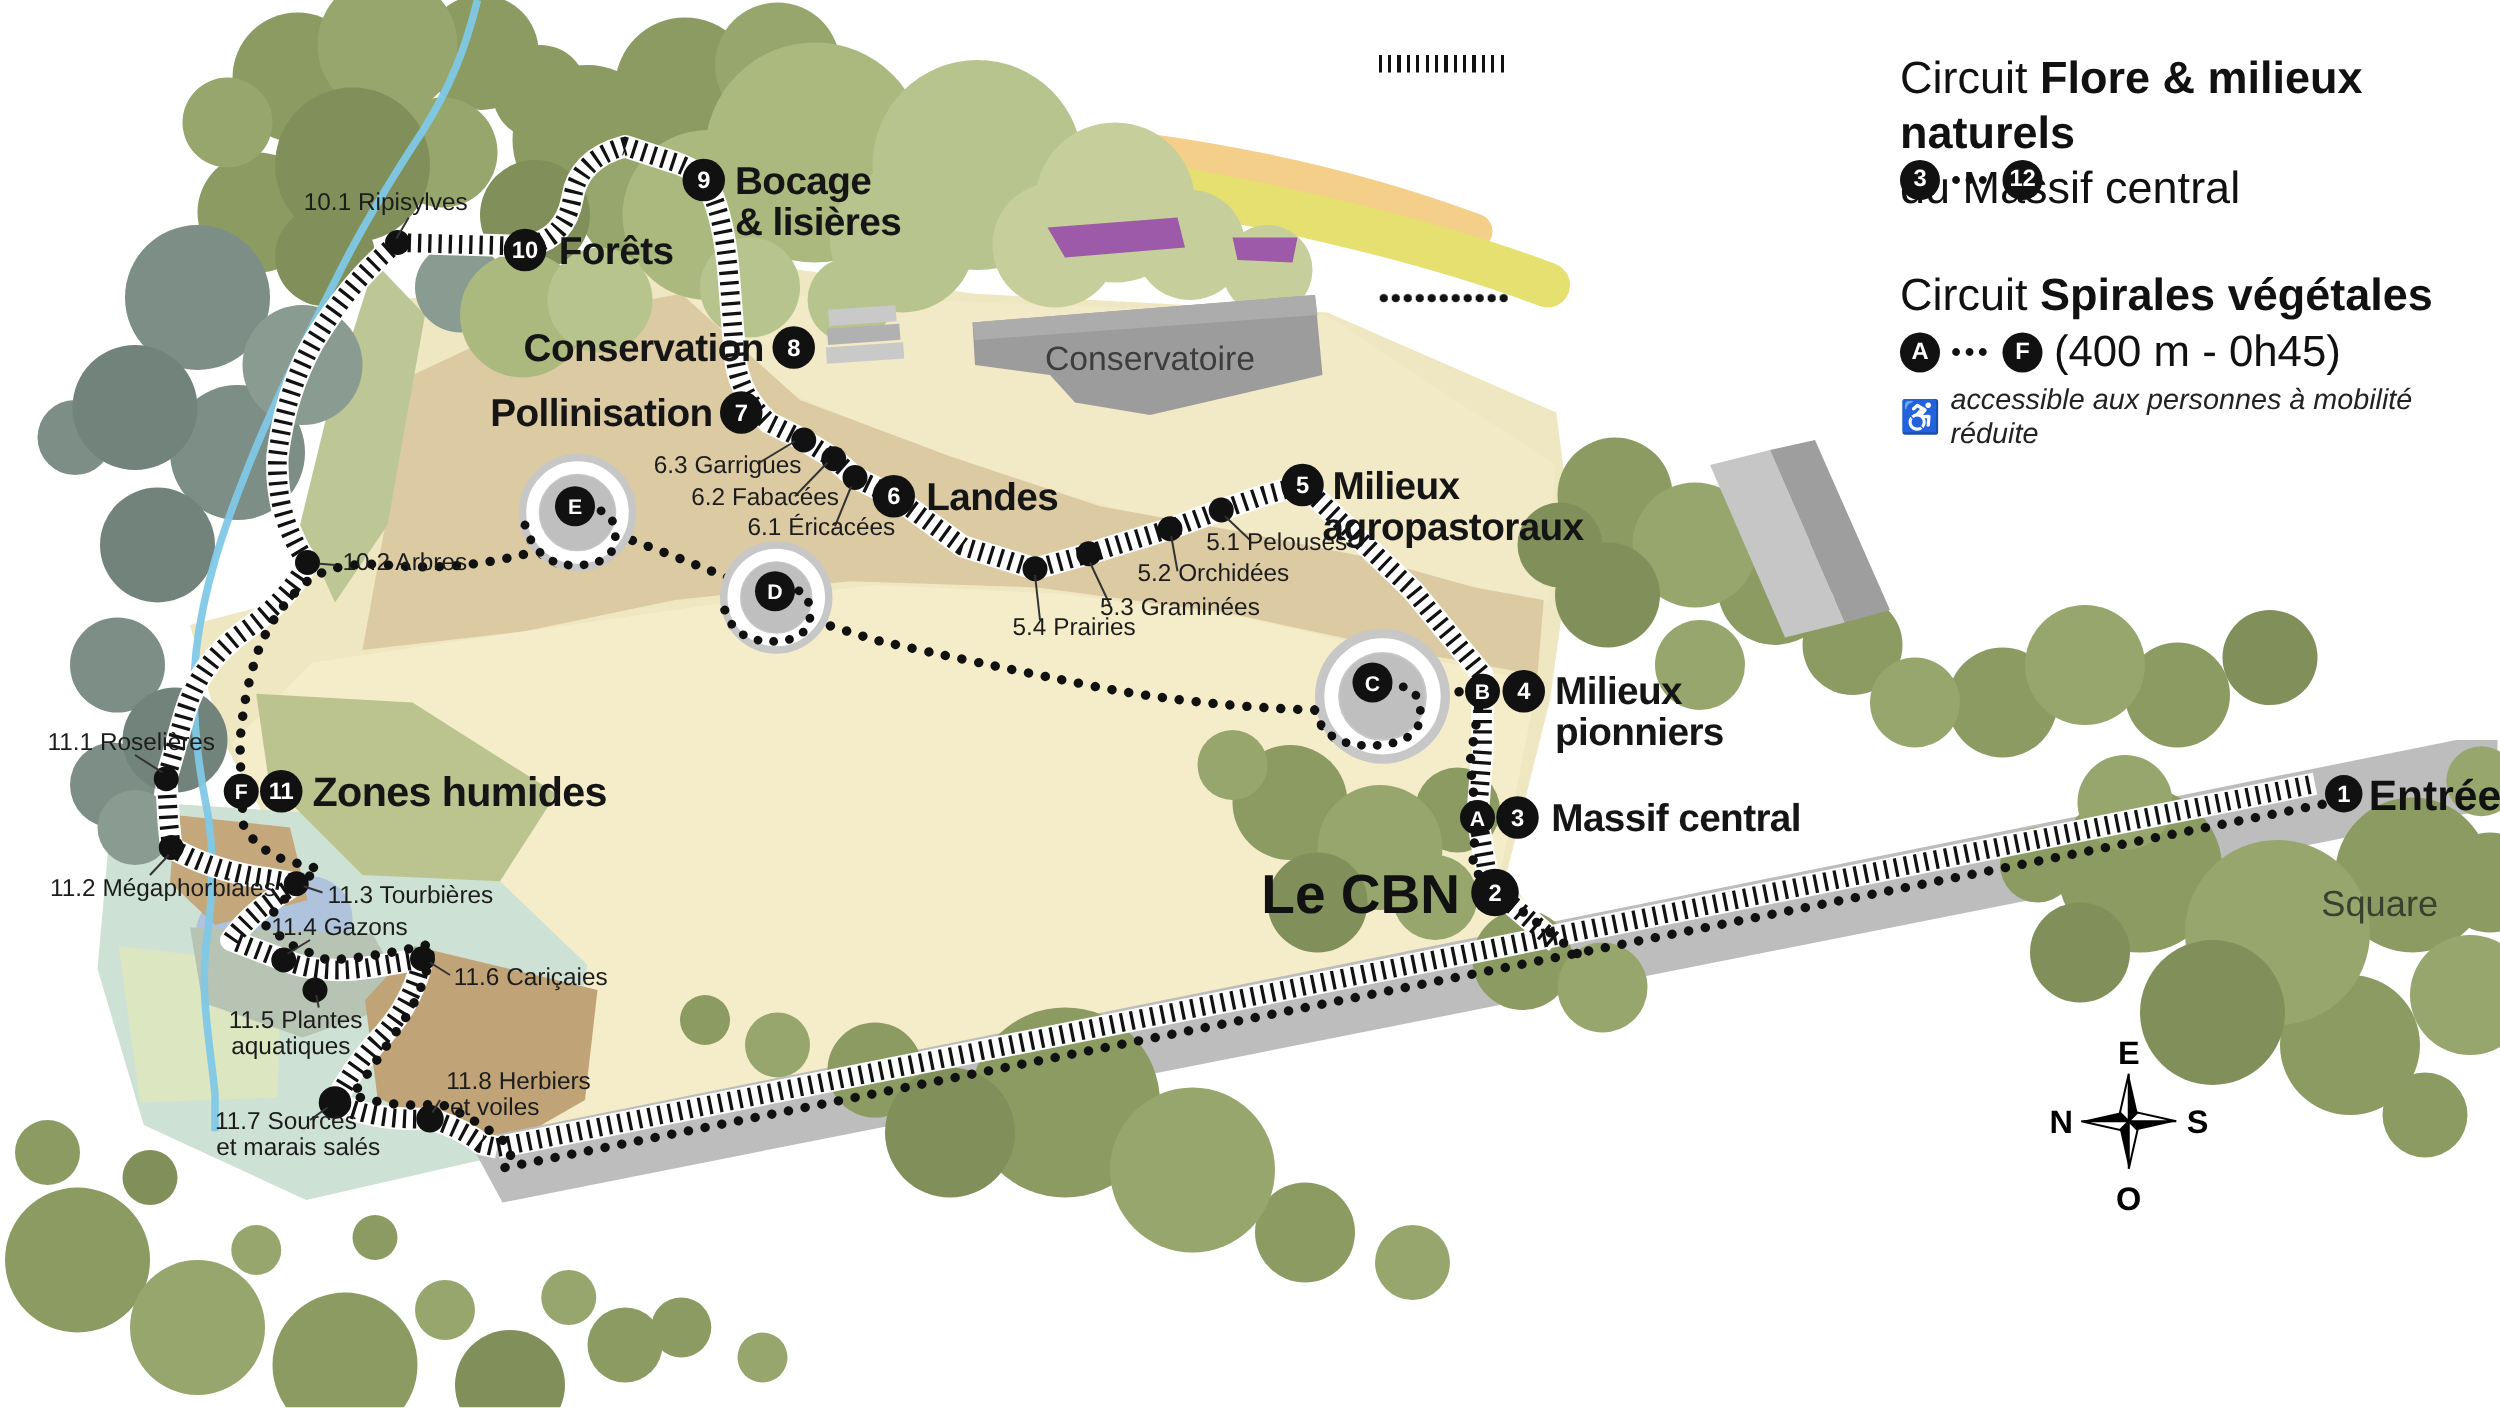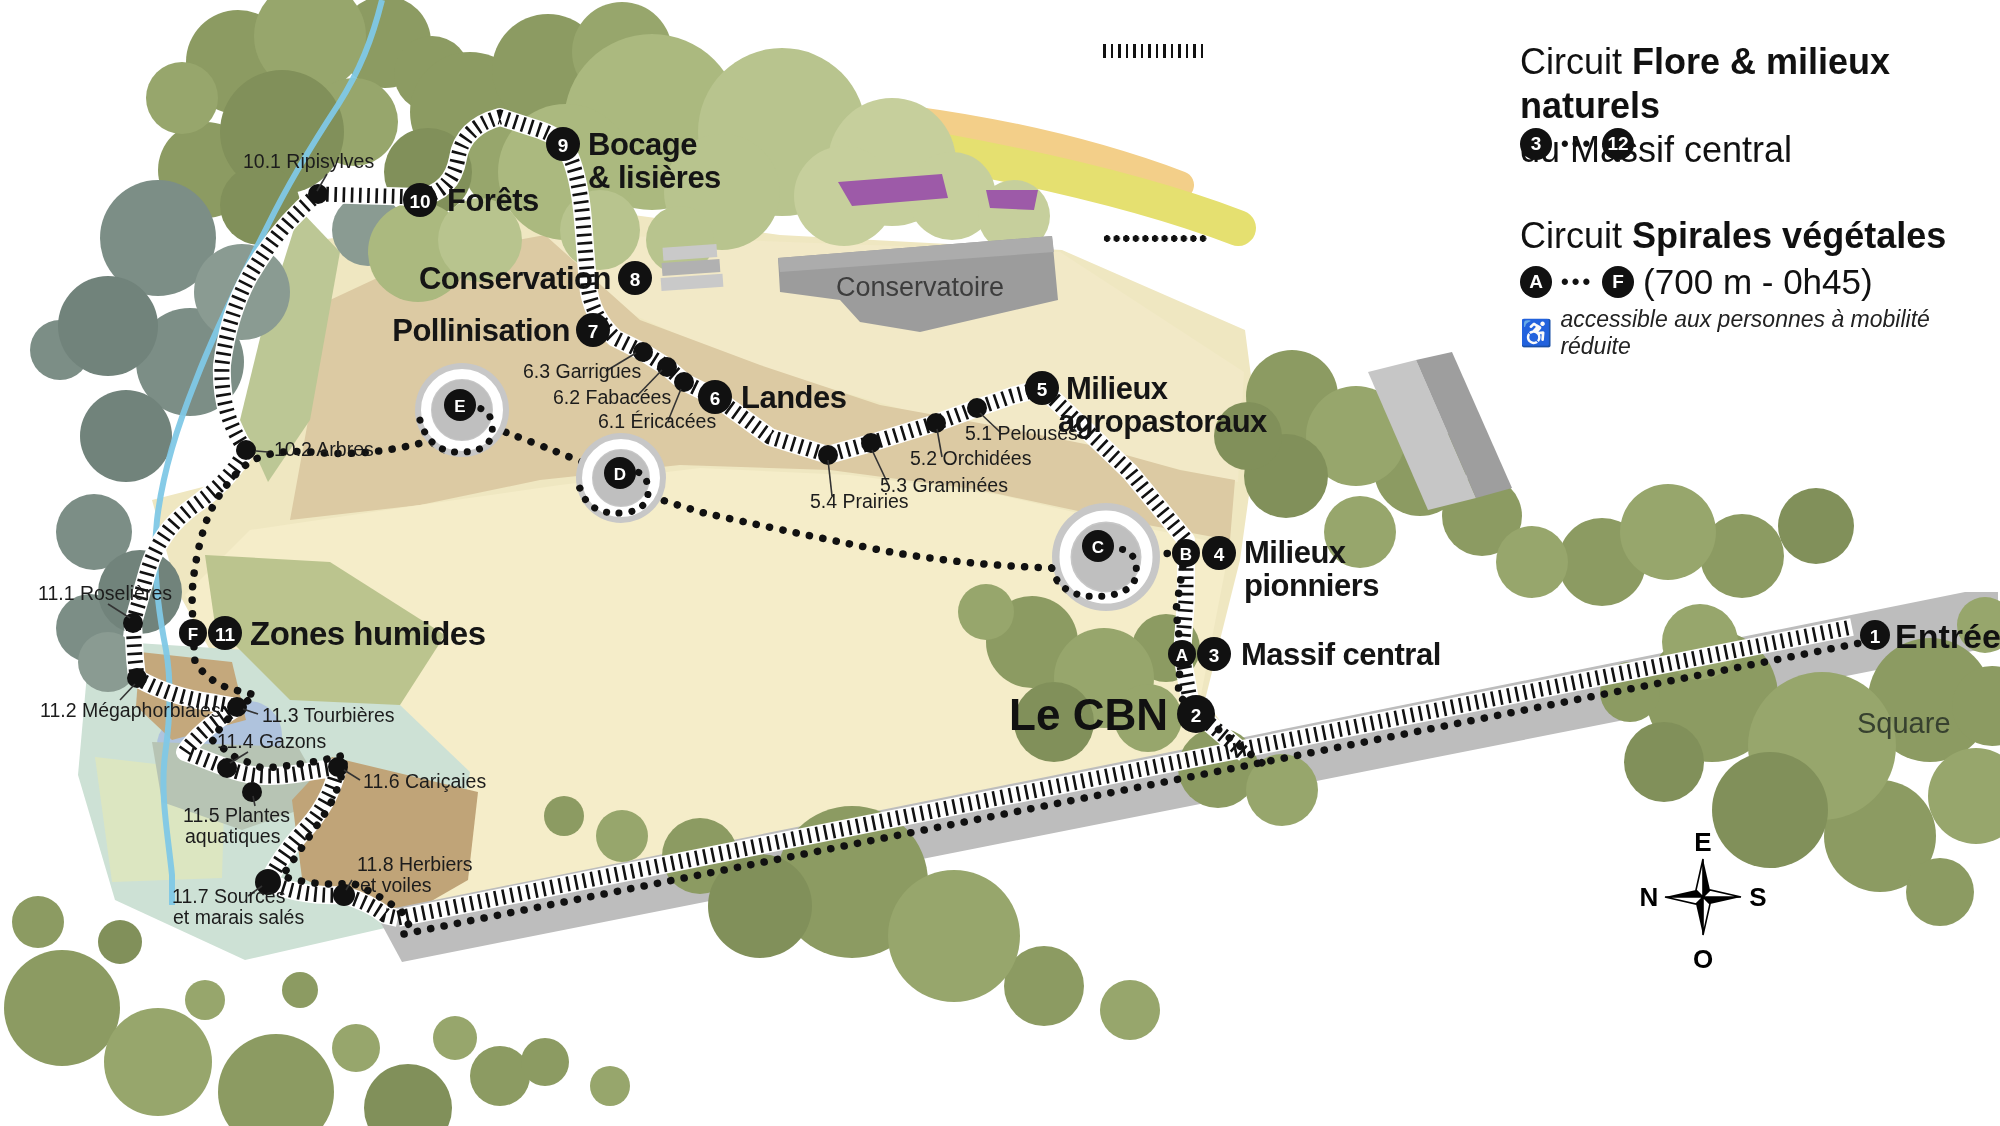--- a/index.html
+++ b/index.html
@@ -415,20 +415,20 @@
 
   <div class="dotsample"></div>
   <div class="ltxt lt2">
     <span>Circuit</span>
     <b>Spirales végétales</b>
   </div>
   <div class="ltxt lbadges2">
     <span class="badge">A</span>
     <span class="tridots">•••</span>
     <span class="badge">F</span>
-    <span>(700 m - 0h45)</span>
+    <span>(400 m - 0h45)</span>
   </div>
   <div class="ltxt laccess">
     <span class="wheel">♿</span>
     <span>accessible aux personnes à mobilité réduite</span>
   </div>
 </div>
 </div>
 
 </body></html>

